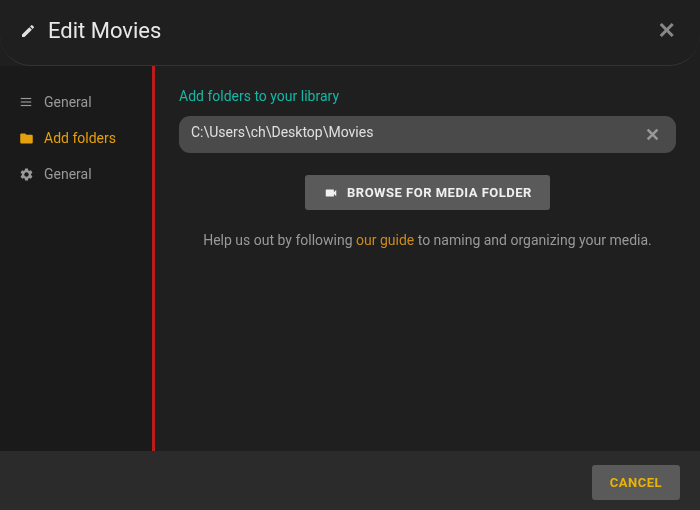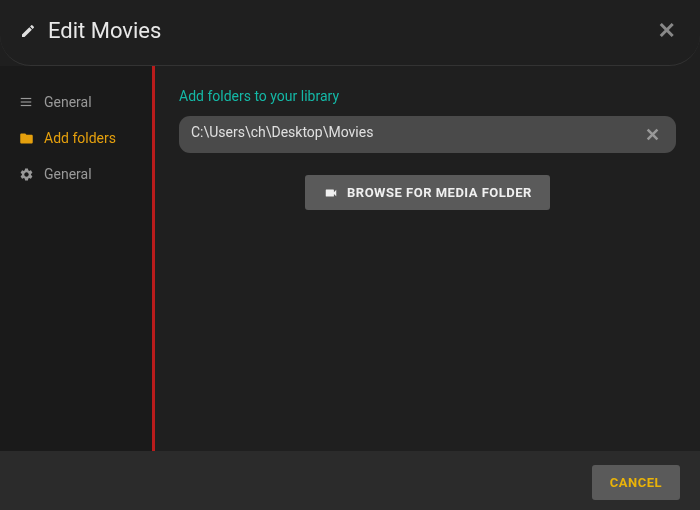--- a/index.html
+++ b/index.html
@@ -212,18 +212,21 @@
     <div class="browse-btn-row">
       <button class="browse-btn">
         <span>
           <svg width="16" height="14" viewBox="0 0 24 24" fill="#f0f0f0">
             <path d="M17 10.5V7c0-.55-.45-1-1-1H4c-.55 0-1 .45-1 1v10c0 .55.45 1 1 1h12c.55 0 1-.45 1-1v-3.5l4 4v-11l-4 4z"></path>
           </svg>
         </span>
         <span>BROWSE FOR MEDIA FOLDER</span>
       </button>
     </div>
+    <div class="help-text">
+      <span>Help us out by following </span><span class="help-link">our guide</span><span> to naming and organizing your media.</span>
+    </div>
   </div>
 </div>
 
 <div class="footer">
   <button class="btn-cancel">CANCEL</button>
 </div>
 
 </body></html>

